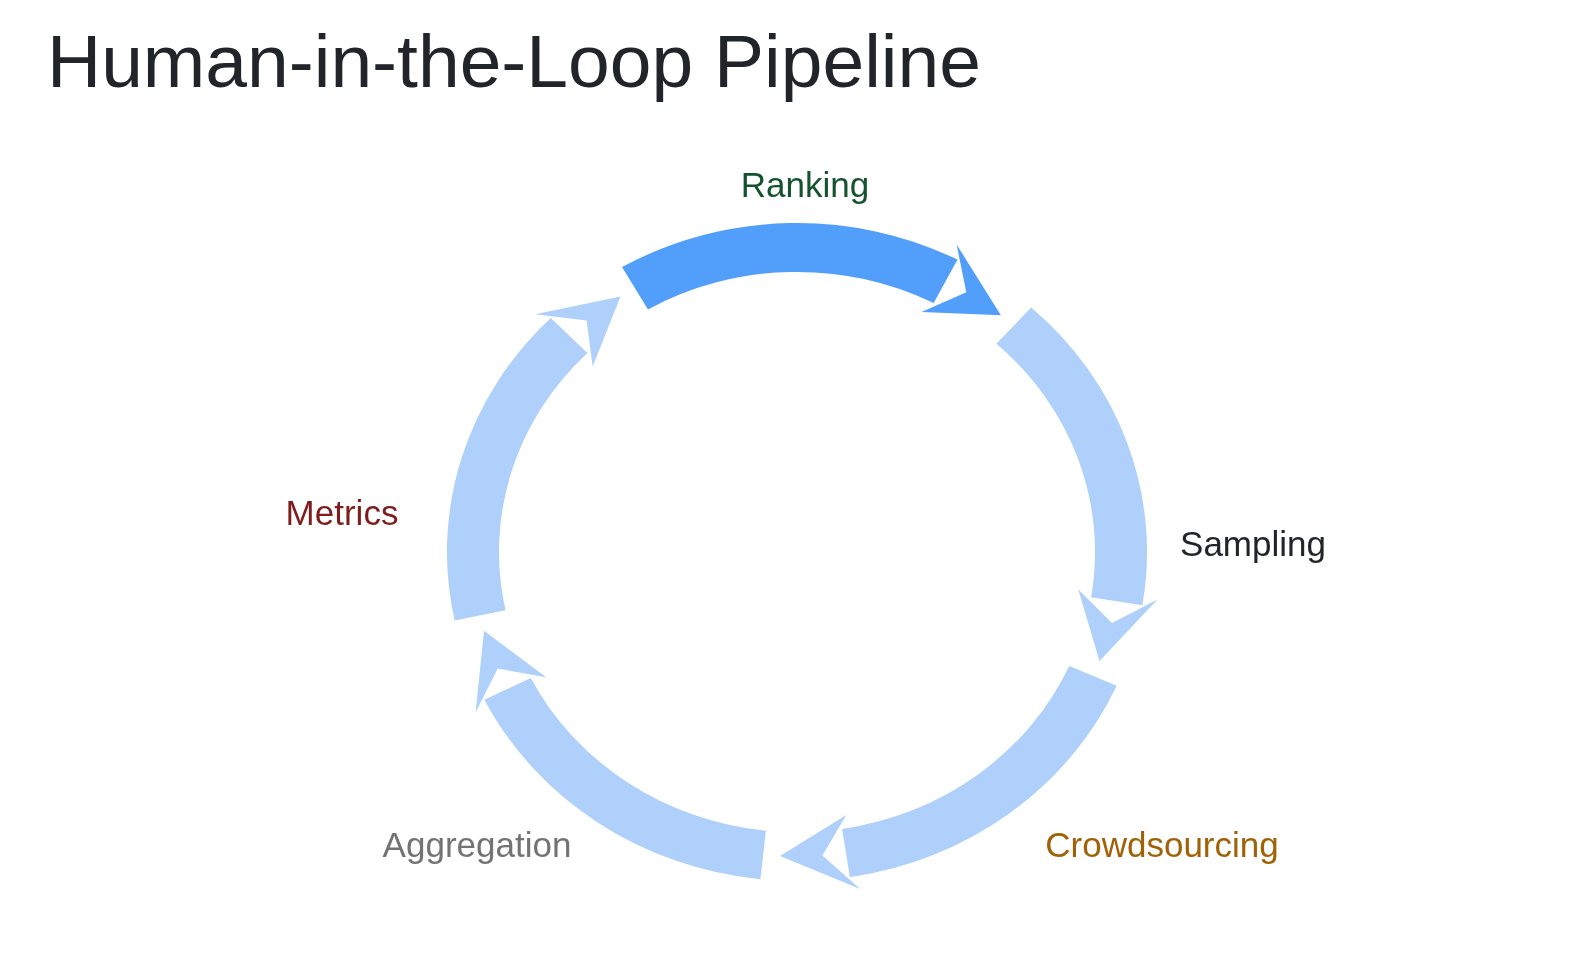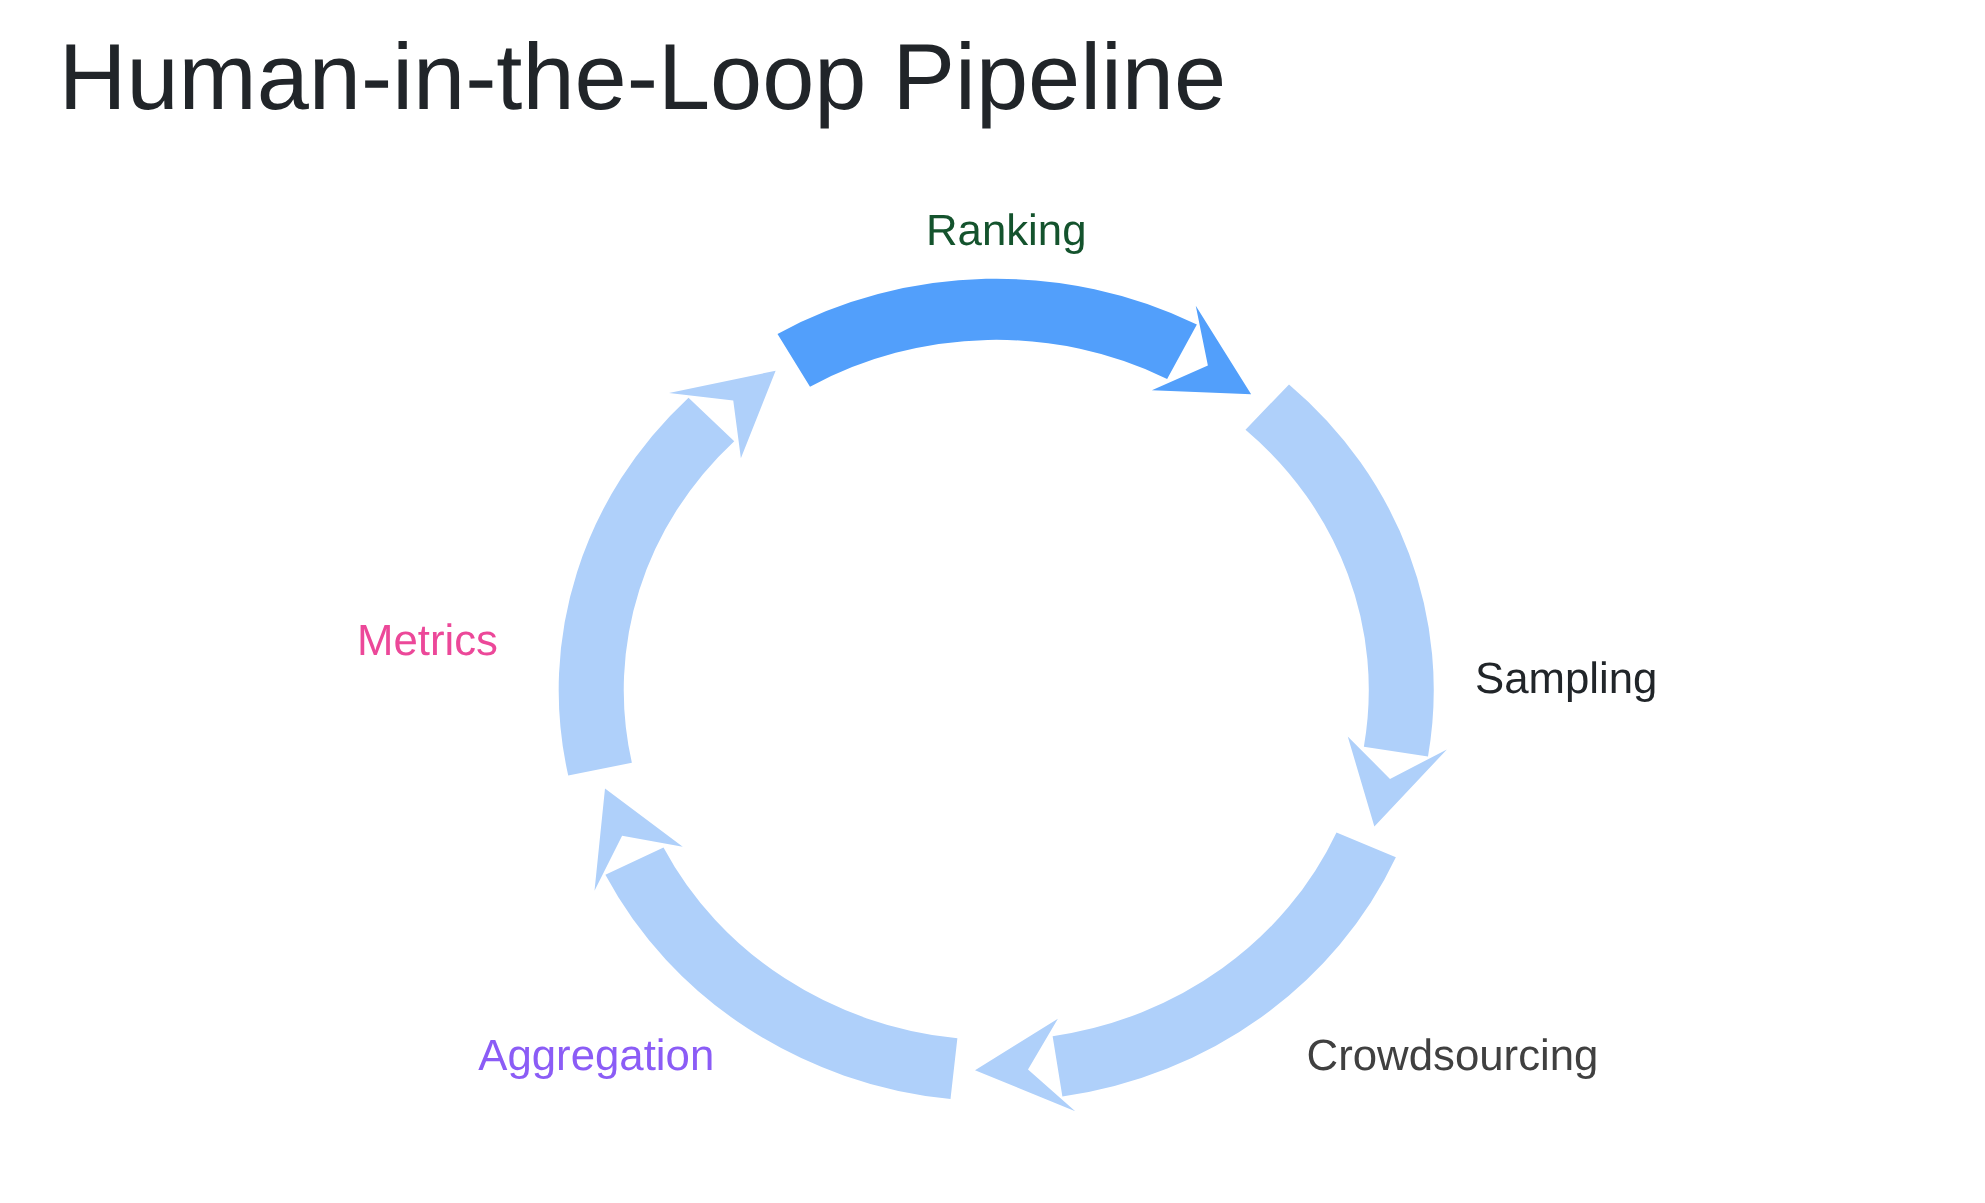--- a/index.html
+++ b/index.html
@@ -51,17 +51,17 @@
   <svg class="cycle-svg" id="cycle-svg" width="1588" height="962" viewBox="0 0 1588 962">
       <path d="M 622.0 267.1 A 350 329.0 0 0 1 957.5 259.6 L 933.7 303.1 A 298 280.1 0 0 0 648.0 309.4 Z M 956.6 244.5 L 1000.9 315.3 L 921.5 312.1 L 966.3 292.3 Z" fill="#529FFB"></path>
       <path d="M 1031.2 307.5 A 350 329.0 0 0 1 1142.4 605.2 L 1091.1 597.3 A 298 280.1 0 0 0 996.4 343.8 Z M 1157.5 599.6 L 1099.5 661.1 L 1078.2 589.2 L 1112.0 623.1 Z" fill="#AFD0FA"></path>
       <path d="M 1116.7 685.8 A 350 329.0 0 0 1 849.9 877.2 L 842.1 828.9 A 298 280.1 0 0 0 1069.2 665.9 Z M 860.2 889.0 L 780.0 856.1 L 846.3 814.9 L 822.4 855.6 Z" fill="#AFD0FA"></path>
       <path d="M 760.4 879.2 A 350 329.0 0 0 1 484.3 699.8 L 530.8 677.9 A 298 280.1 0 0 0 765.9 830.6 Z M 475.6 712.6 L 484.0 630.8 L 546.2 677.3 L 497.7 668.6 Z" fill="#AFD0FA"></path>
       <path d="M 454.6 620.4 A 350 329.0 0 0 1 550.8 318.1 L 587.4 352.9 A 298 280.1 0 0 0 505.5 610.2 Z M 535.2 314.3 L 620.5 296.6 L 592.7 366.6 L 586.6 320.4 Z" fill="#AFD0FA"></path>
     </svg>
   <div id="labels">
       <div class="step-label" style="left: 805px; top: 185px; color: #14532d;">Ranking</div>
       <div class="step-label" style="left: 1253px; top: 500px; color: rgb(33, 37, 41); margin-top: 44px;">Sampling</div>
-      <div class="step-label" style="left: 1162px; top: 845px; color: #404040;">Crowdsourcing</div>
-      <div class="step-label" style="left: 477px; top: 845px; color: #8b5cf6;">Aggregation</div>
-      <div class="step-label" style="left: 342px; top: 513px; color: #ec4899;">Metrics</div>
+      <div class="step-label" style="left: 1162px; top: 845px; color: #a16207;">Crowdsourcing</div>
+      <div class="step-label" style="left: 477px; top: 845px; color: #737373;">Aggregation</div>
+      <div class="step-label" style="left: 342px; top: 513px; color: #7f1d1d;">Metrics</div>
     </div>
 </div>
 
 </body></html>

